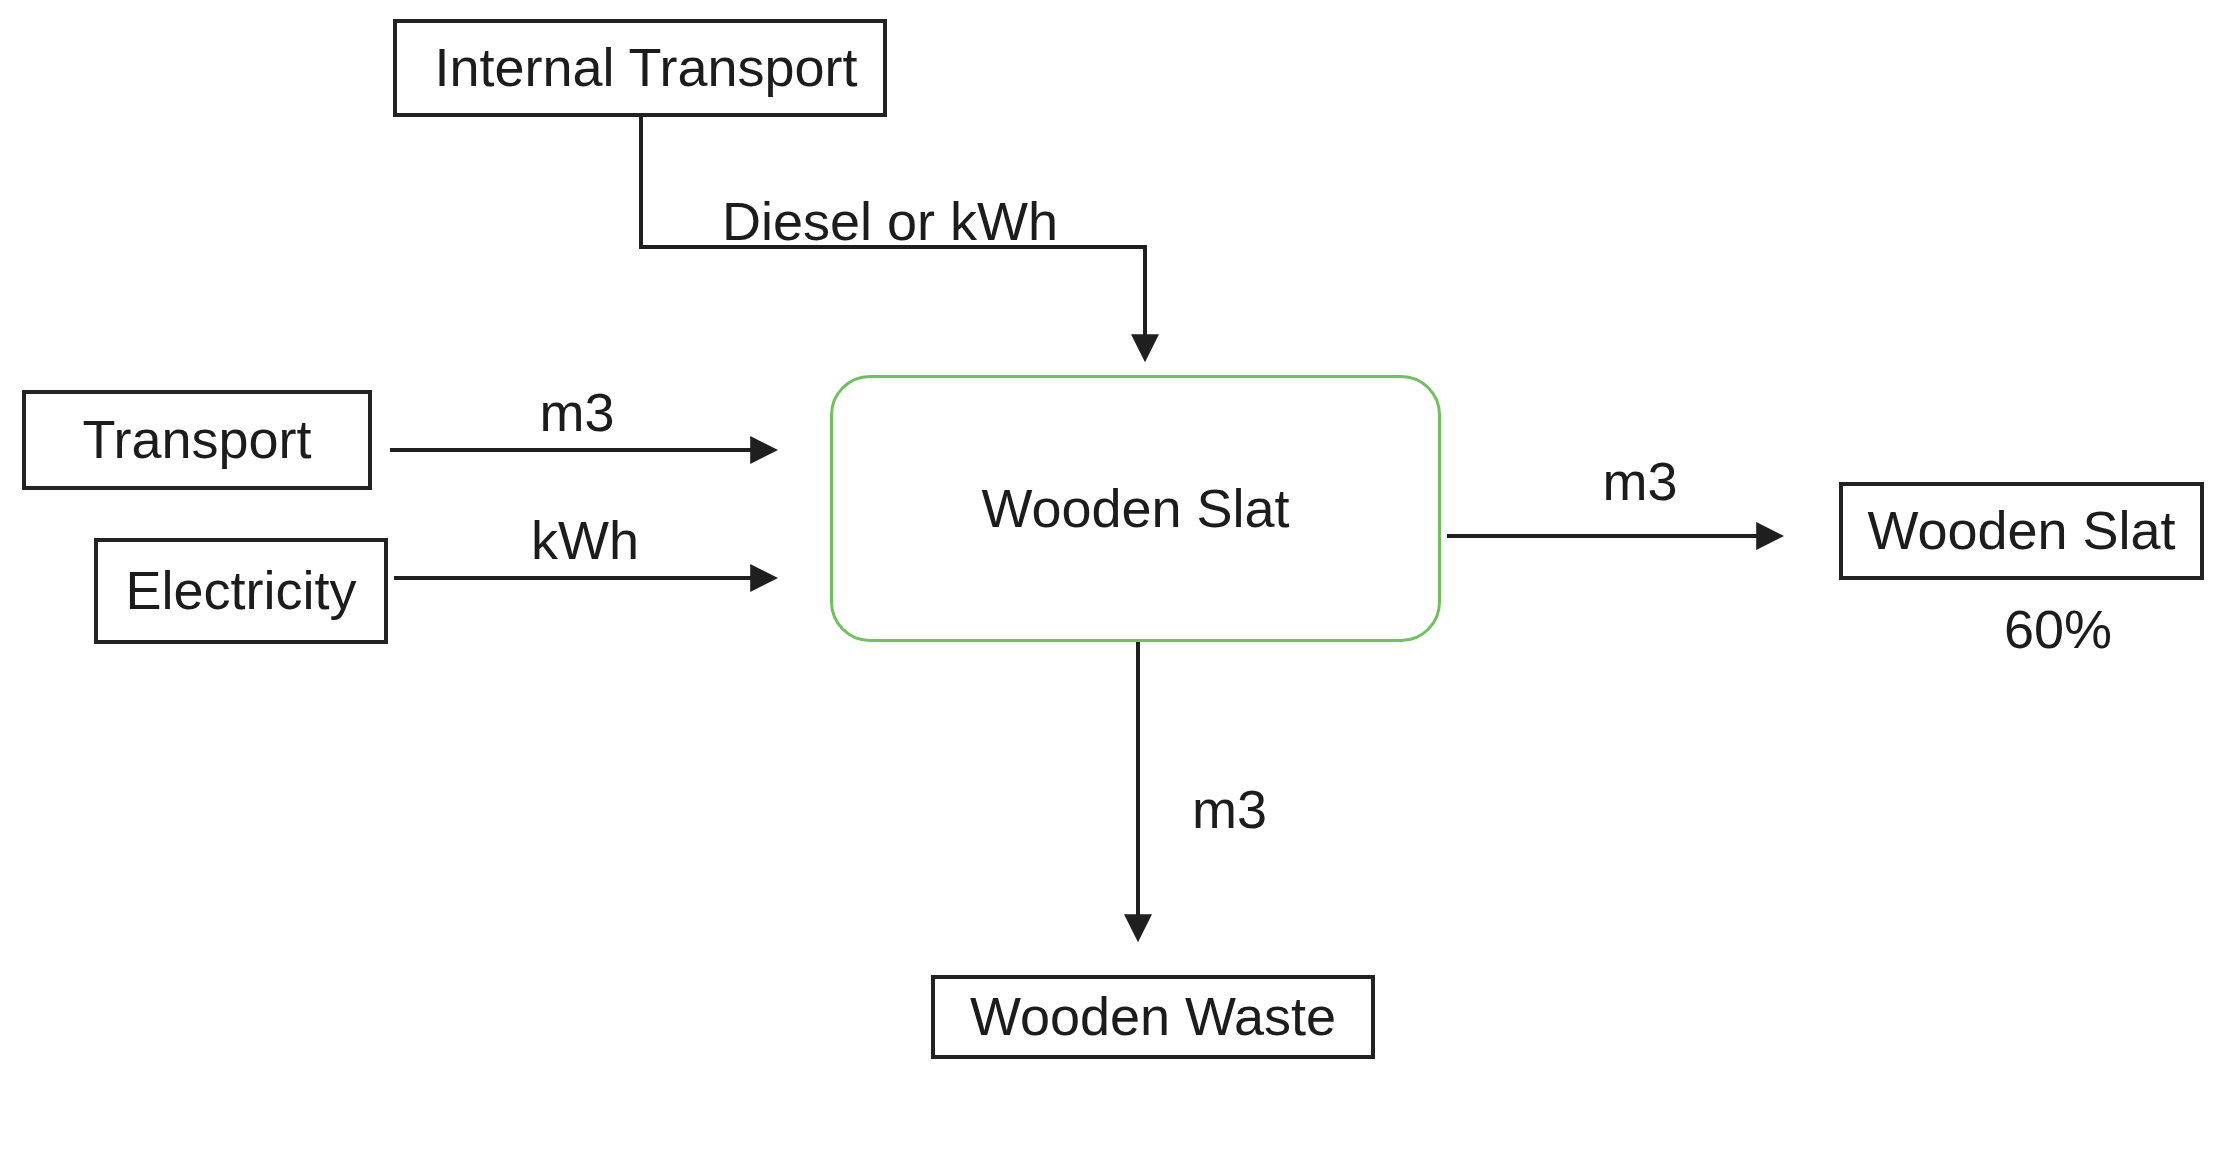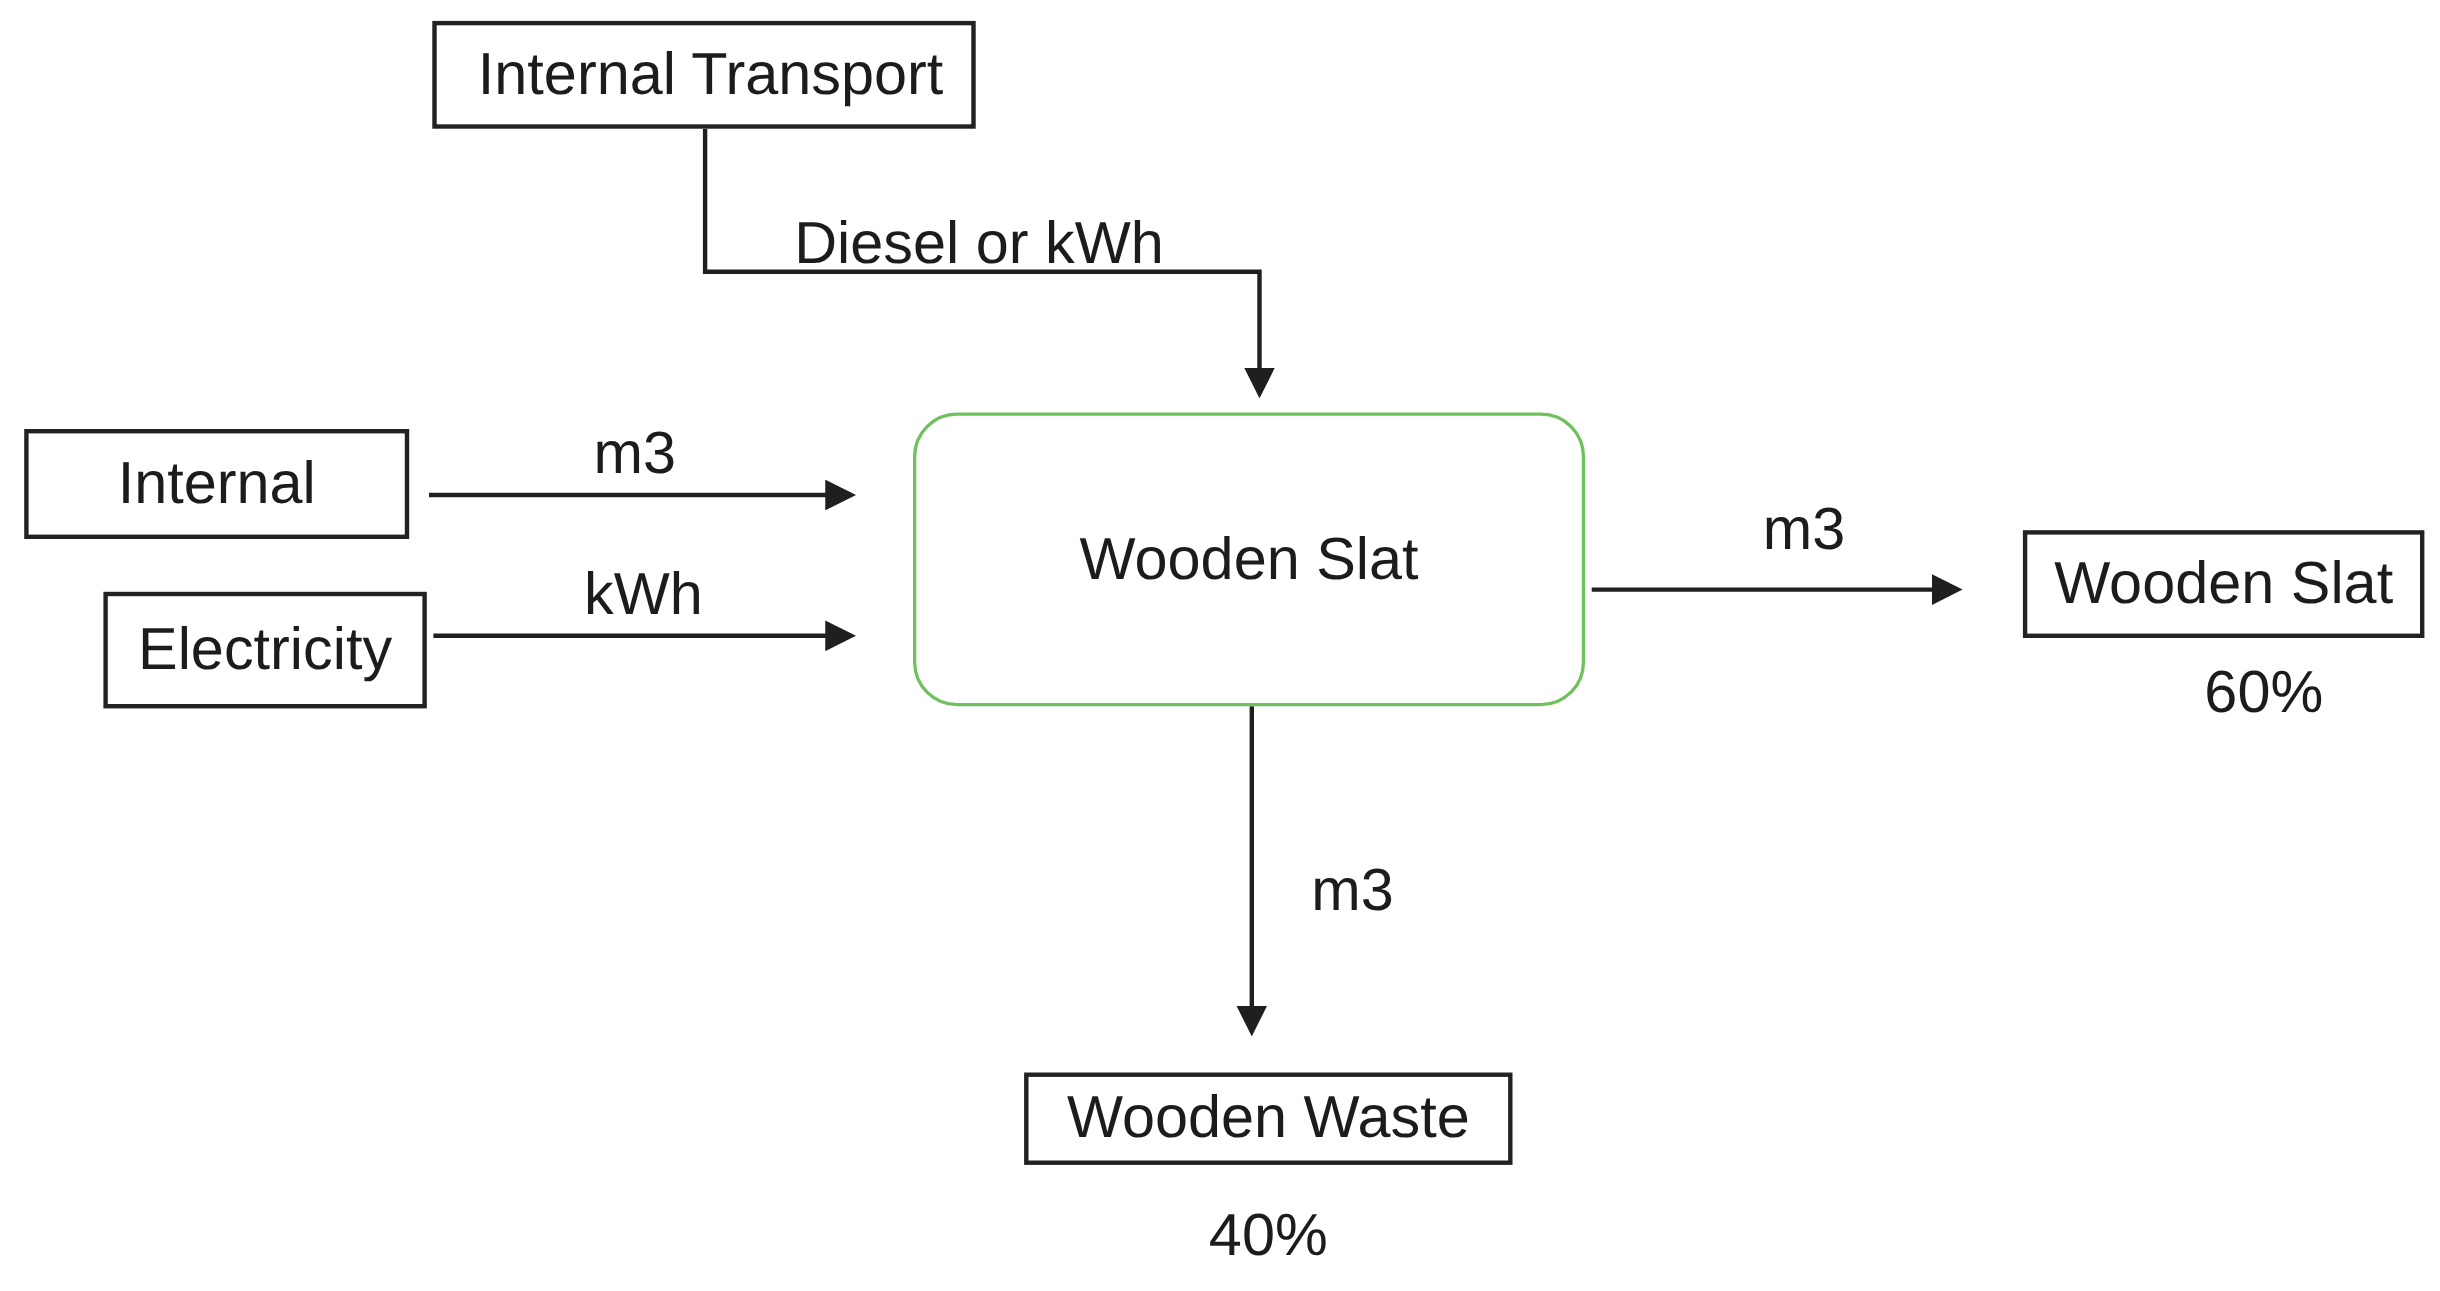--- a/index.html
+++ b/index.html
@@ -51,21 +51,21 @@
     <path class="edge" d="M 394 578 H 774" marker-end="url(#arrowhead)"></path>
     <path class="edge" d="M 1447 536 H 1780" marker-end="url(#arrowhead)"></path>
     <path class="edge" d="M 1138 642 V 938" marker-end="url(#arrowhead)"></path>
   </svg>
 
   <div class="node" style="left:393px;top:19px;width:494px;height:98px;padding-left:12px;">
     <span>Internal Transport</span>
   </div>
 
   <div class="node" style="left:22px;top:390px;width:350px;height:100px;">
-    <span>Internal</span>
+    <span>Transport</span>
   </div>
 
   <div class="node" style="left:94px;top:538px;width:294px;height:106px;">
     <span>Electricity</span>
   </div>
 
   <div class="node process" style="left:830px;top:375px;width:611px;height:267px;">
     <span>Wooden Slat</span>
   </div>
 
@@ -82,15 +82,14 @@
   <div class="edge-label" style="left:477px;top:381px;width:200px;">m3</div>
 
   <div class="edge-label" style="left:485px;top:509px;width:200px;">kWh</div>
 
   <div class="edge-label" style="left:1540px;top:450px;width:200px;">m3</div>
 
   <div class="edge-label left-align" style="left:1192px;top:778px;width:200px;">m3</div>
 
   <div class="share-label" style="left:1908px;top:598px;width:300px;">60%</div>
 
-  <div class="share-label" style="left:931px;top:1092px;width:444px;">40%</div>
 
 </div>
 
 </body></html>

